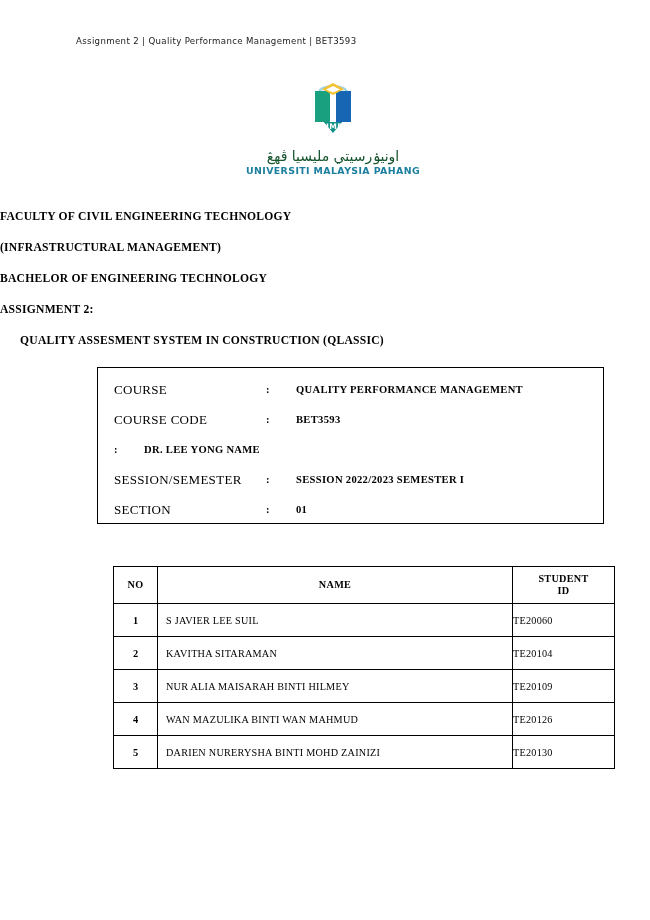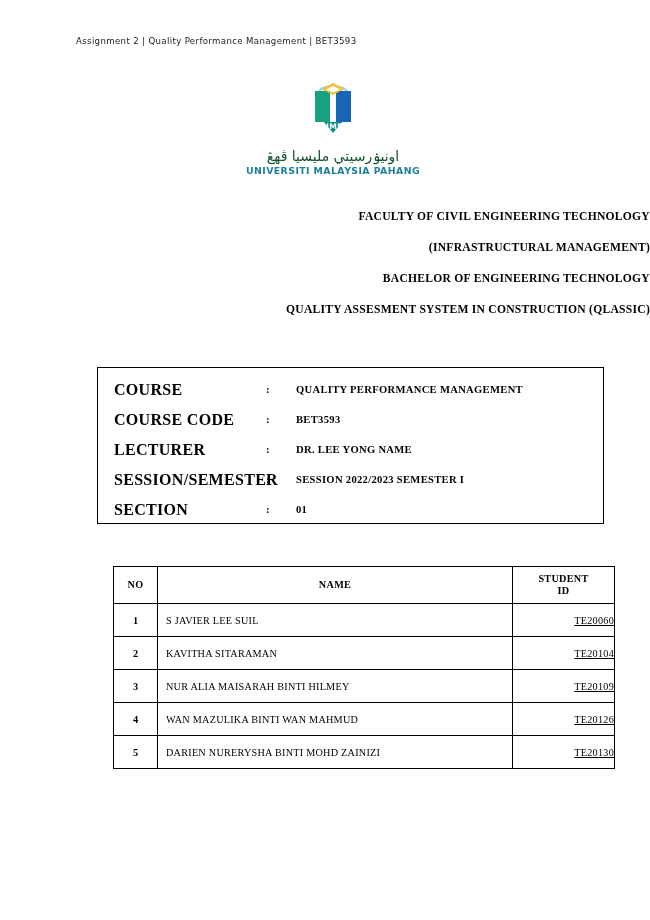--- a/index.html
+++ b/index.html
@@ -66,21 +66,21 @@
     letter-spacing: 0.4px;
     color: #1c7f9e;
   }
 
   
   .titles {
     position: absolute;
     left: 0;
     top: 210px;
     width: 650px;
-    text-align: right;
+    text-align: left;
   }
   .titles .t-line {
     font-family: "Liberation Serif", serif;
     font-weight: bold;
     font-size: 11.6px;
     letter-spacing: 0.25px;
     margin-bottom: 18px;
     color: #000;
   }
   .titles .t-line.last { margin-bottom: 0; margin-left: 20px; }
@@ -98,22 +98,22 @@
   .course-row {
     display: flex;
     align-items: flex-start;
     padding: 0 0 0 16px;
     height: 30px;
     line-height: 30px;
   }
   .course-row:first-child { margin-top: 7px; }
   .ci-label {
     width: 152px;
-    font-weight: bold;
-    font-size: 16px;
+    font-weight: normal;
+    font-size: 13px;
     letter-spacing: 0.3px;
     white-space: nowrap;
   }
   .ci-colon {
     width: 30px;
     font-weight: bold;
     font-size: 10.6px;
   }
   .ci-value {
     font-weight: bold;
@@ -158,26 +158,25 @@
   }
   .student-table td.c-name {
     text-align: left;
     padding-left: 8px;
     font-size: 10.2px;
     letter-spacing: 0.25px;
     height: 32px;
     vertical-align: middle;
   }
   .student-table td.c-id {
-    text-align: right;
+    text-align: left;
     font-size: 10.2px;
     letter-spacing: 0.25px;
     height: 32px;
     vertical-align: middle;
-    text-decoration: underline;
   }
 </style>
 </head>
 <body>
 
 <div class="page">
 
   <div class="doc-header">Assignment 2 | Quality Performance Management | BET3593</div>
 
   <div class="logo-wrap">
@@ -200,39 +199,39 @@
       </svg>
     </div>
     <div class="logo-jawi">اونيۏرسيتي مليسيا ڤهڠ</div>
     <div class="logo-name">UNIVERSITI MALAYSIA PAHANG</div>
   </div>
 
   <div class="titles">
     <div class="t-line">FACULTY OF CIVIL ENGINEERING TECHNOLOGY</div>
     <div class="t-line">(INFRASTRUCTURAL MANAGEMENT)</div>
     <div class="t-line">BACHELOR OF ENGINEERING TECHNOLOGY</div>
+    <div class="t-line">ASSIGNMENT 2:</div>
     <div class="t-line last">QUALITY ASSESMENT SYSTEM IN CONSTRUCTION (QLASSIC)</div>
   </div>
 
   <div class="course-box">
 
     <div class="course-row">
       <div class="ci-label">COURSE</div>
       <div class="ci-colon">:</div>
       <div class="ci-value">QUALITY PERFORMANCE MANAGEMENT</div>
     </div>
 
     <div class="course-row">
       <div class="ci-label">COURSE CODE</div>
       <div class="ci-colon">:</div>
       <div class="ci-value">BET3593</div>
     </div>
 
     <div class="course-row">
-      <div class="ci-label">LECTURER</div>
       <div class="ci-colon">:</div>
       <div class="ci-value">DR. LEE YONG NAME</div>
     </div>
 
     <div class="course-row">
       <div class="ci-label">SESSION/SEMESTER</div>
       <div class="ci-colon">:</div>
       <div class="ci-value">SESSION 2022/2023 SEMESTER I</div>
     </div>
 

